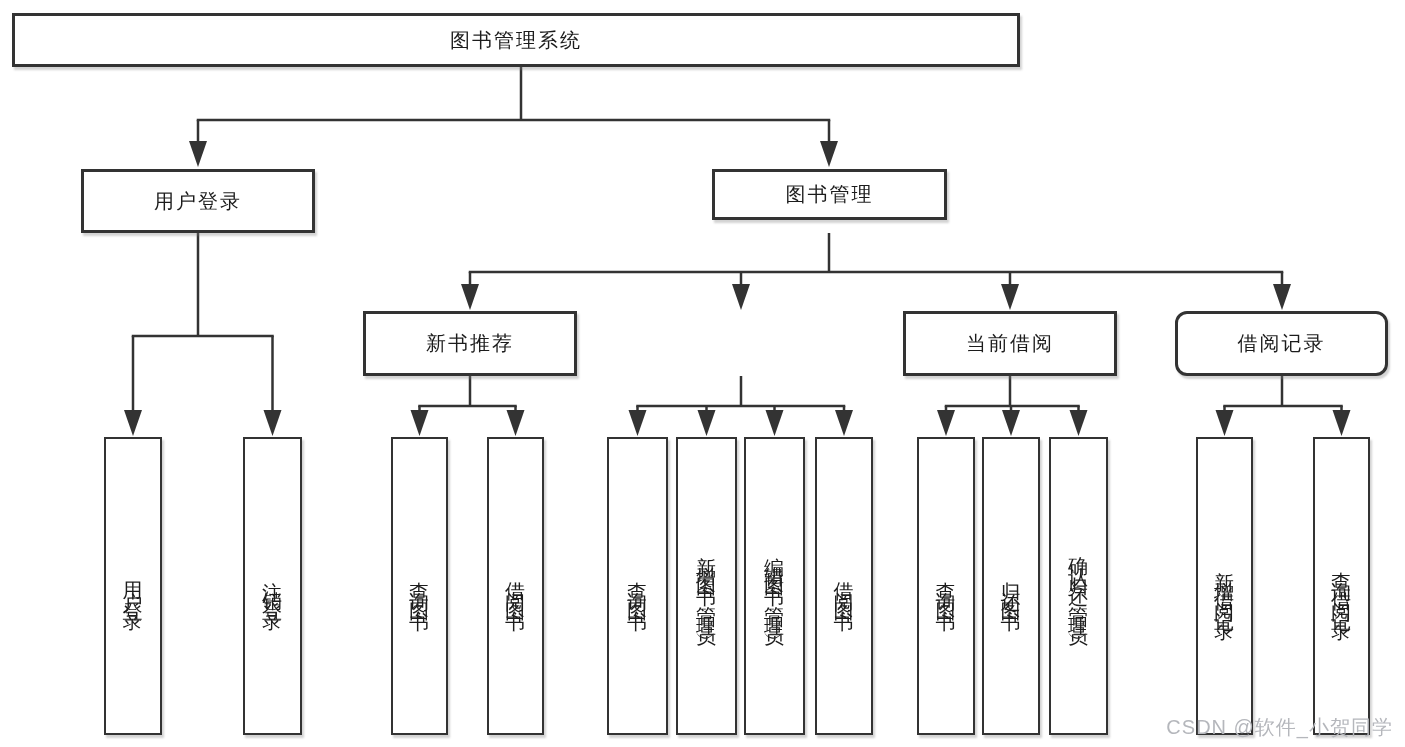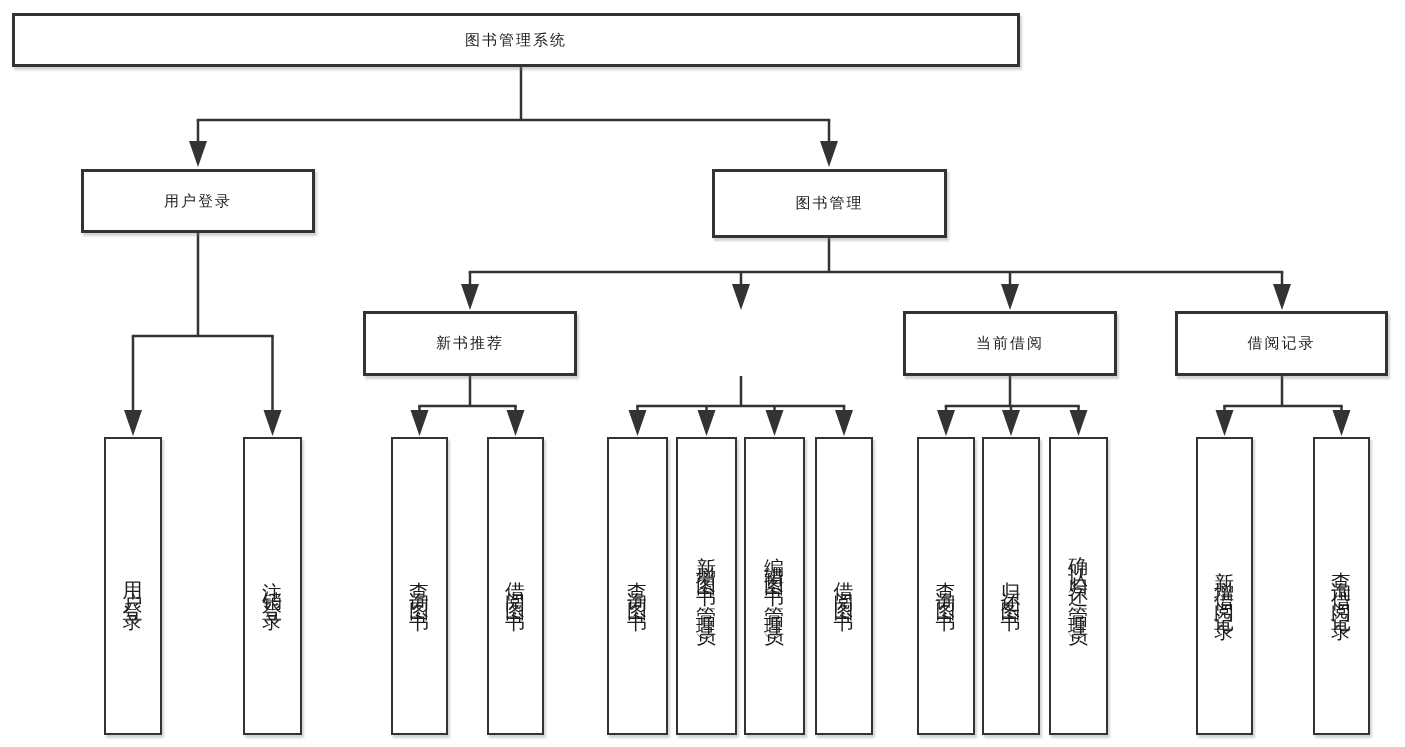--- a/index.html
+++ b/index.html
@@ -17,21 +17,21 @@
     box-sizing: border-box;
     background: #ffffff;
     border: 3px solid #333333;
     display: flex;
     align-items: center;
     justify-content: center;
     color: #1c1c1c;
     z-index: 2;
     box-shadow: 2px 3px 2px rgba(130,130,130,0.35);
   }
-  .hnode { font-size: 15px; letter-spacing: 2px; }
+  .hnode { font-size: 20px; letter-spacing: 2px; }
   .vnode { border-width: 2.5px; }
   .vnode .vtxt {
     writing-mode: vertical-rl;
     text-orientation: mixed;
     font-size: 20px;
     line-height: 1;
     letter-spacing: 10px;
     color: #1c1c1c;
     white-space: nowrap;
   }
@@ -116,31 +116,31 @@
     </g>
   </svg>
 
   <div class="node hnode" style="left:12px; top:13px; width:1008px; height:54px;">
     <span>图书管理系统</span>
   </div>
 
   <div class="node hnode" style="left:81px; top:169px; width:234px; height:64px;">
     <span>用户登录</span>
   </div>
-  <div class="node hnode" style="left:712px; top:169px; width:235px; height:69px;">
+  <div class="node hnode" style="left:712px; top:169px; width:235px; height:51px;">
     <span>图书管理</span>
   </div>
 
   <div class="node hnode" style="left:363px; top:311px; width:214px; height:65px;justify-content:center;">
     <span>新书推荐</span>
   </div>
   <div class="node hnode" style="left:903px; top:311px; width:214px; height:65px;">
     <span>当前借阅</span>
   </div>
-  <div class="node hnode" style="left:1175px; top:311px; width:213px; height:65px;">
+  <div class="node hnode" style="left:1175px; top:311px; width:213px; height:65px;border-radius:12px;">
     <span>借阅记录</span>
   </div>
 
   <div class="node vnode" style="left:104px; top:437px; width:58px; height:298px;">
     <span class="vtxt">用户登录</span>
   </div>
   <div class="node vnode" style="left:243px; top:437px; width:59px; height:298px;">
     <span class="vtxt">注销登录</span>
   </div>
 
@@ -174,14 +174,15 @@
     <span class="vtxt">确认归还（管理员）</span>
   </div>
 
   <div class="node vnode" style="left:1196px; top:437px; width:57px; height:298px;">
     <span class="vtxt">新增借阅记录</span>
   </div>
   <div class="node vnode" style="left:1313px; top:437px; width:57px; height:298px;">
     <span class="vtxt">查询借阅记录</span>
   </div>
 
+  <div class="watermark">CSDN @软件_小贺同学</div>
 
 </div>
 
 </body></html>

